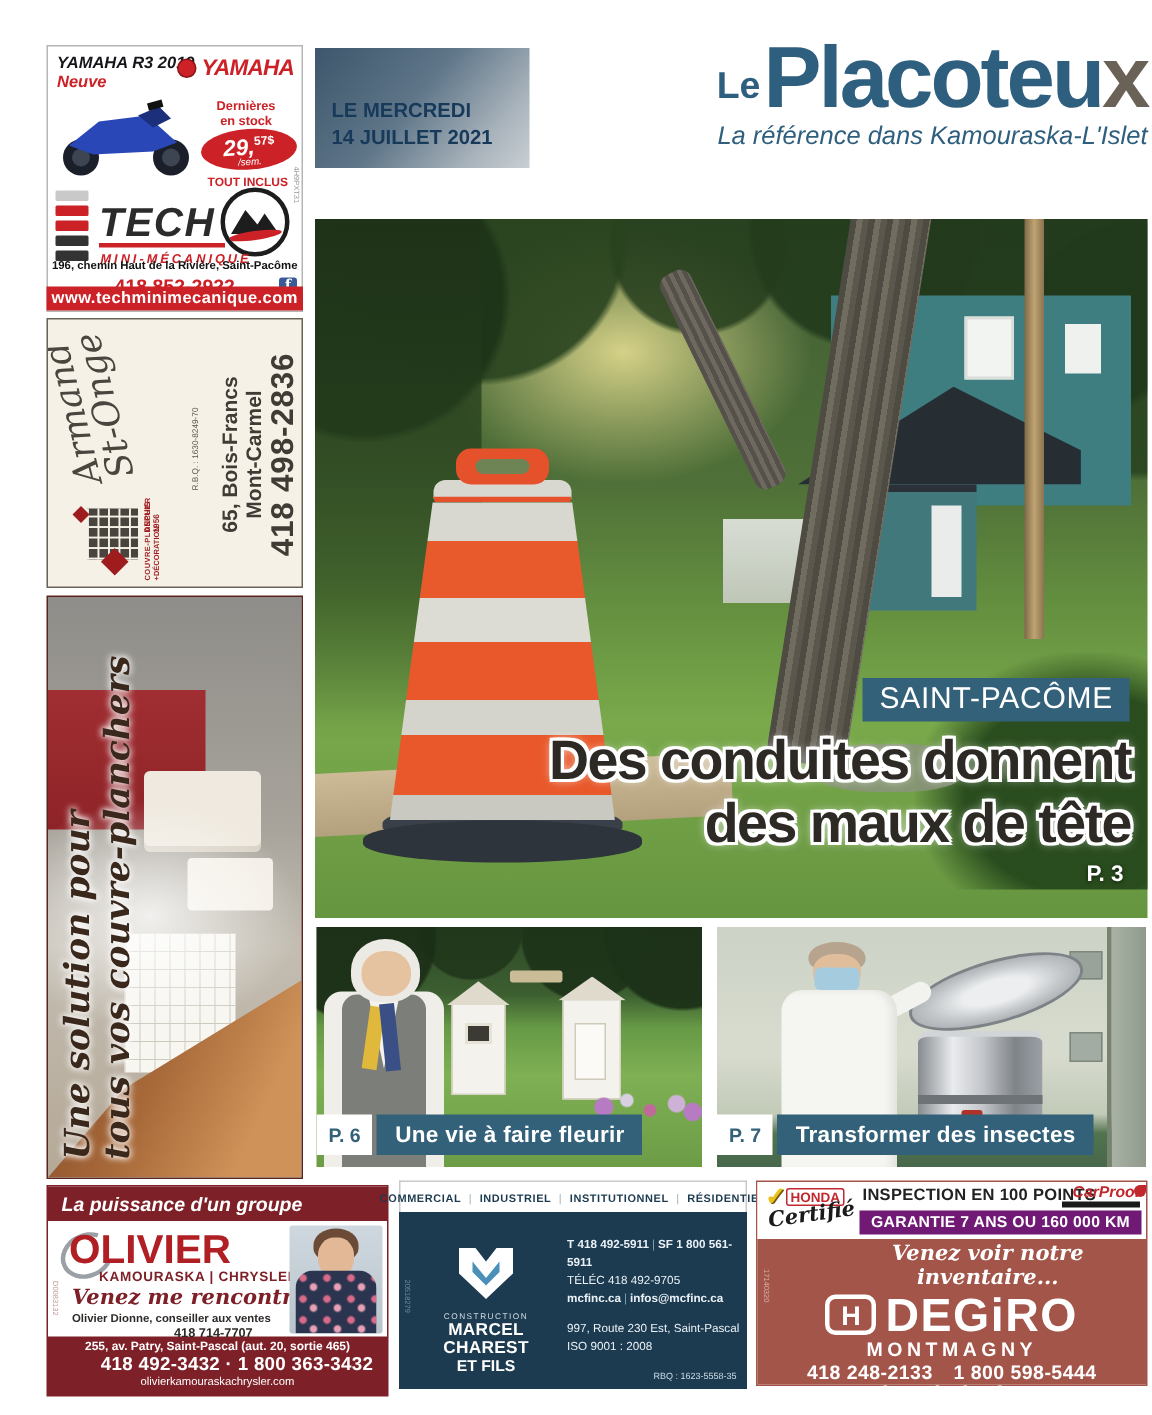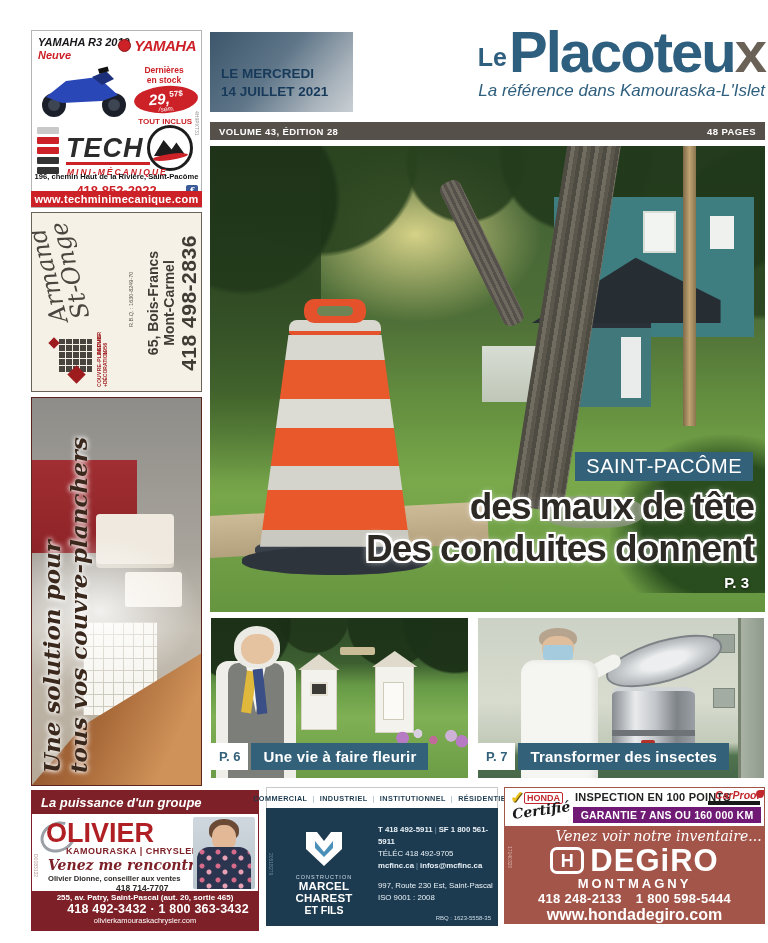--- a/index.html
+++ b/index.html
@@ -218,21 +218,21 @@
   .dg-cert { position:absolute; left:3px; top:1px; width:64px; height:36px; }
   .dg-check { position:absolute; left:2px; top:-2px; font-size:17px; font-weight:900; color:#edc11c; text-shadow:1px 1px 0 #6b5a10; }
   .dg-honda { position:absolute; left:16px; top:3px; font-size:9px; font-weight:900; color:#c1272d; border:1px solid #c1272d; padding:0 2px; border-radius:2px; }
   .dg-certword { position:absolute; left:4px; top:13px; font-family:"DejaVu Serif", serif; font-style:italic; font-weight:bold; font-size:14px; color:#1a1a1a; transform:rotate(-8deg); }
   .dg-insp { position:absolute; left:70px; top:3px; font-size:11px; font-weight:900; color:#222; letter-spacing:0.2px; }
   .dg-carproof { position:absolute; right:4px; top:1px; font-size:10.5px; font-weight:900; font-style:italic; color:#c1272d; }
   .dg-cpbar { position:absolute; right:4px; top:13px; width:52px; height:4px; background:#1a1a1a; }
   .dg-cpleaf { position:absolute; right:0px; top:2px; width:8px; height:8px; background:#c1272d; border-radius:50% 0 50% 50%; }
   .dg-warranty { position:absolute; left:68px; top:19px; right:3px; background:#701a75; color:#fff; font-weight:900; font-size:10.5px; text-align:center; padding:2px 0; letter-spacing:0.2px; }
   .dg-body { position:relative; height:97px; background:#a3554a; text-align:center; color:#fff; padding-top:2px; }
-  .dg-script { font-family:"DejaVu Serif", serif; font-style:italic; font-weight:normal; font-size:14px;padding-left:48px; }
+  .dg-script { font-family:"DejaVu Serif", serif; font-style:italic; font-weight:bold; font-size:14px;padding-left:48px; }
   .dg-row { display:flex; justify-content:center; align-items:center; gap:6px; margin-top:1px; }
   .dg-h { width:34px; height:27px; border:3px solid #fff; border-radius:7px; color:#fff; font-weight:900; font-size:18px; line-height:22px; }
   .dg-name { font-weight:900; font-size:31px; letter-spacing:1px; line-height:1; }
   .dg-city { font-size:13px; font-weight:bold; letter-spacing:3px; margin-top:0px; }
   .dg-phones { font-size:13px; font-weight:bold; letter-spacing:0.3px; }
   .dg-phones span { margin:0 5px; }
   .dg-web { font-size:16px; font-weight:bold; }
   .dg-code { position:absolute; left:2px; top:20px; writing-mode:vertical-rl; font-size:5px; color:#d8b0a8; }
 </style>
 </head>
@@ -329,24 +329,20 @@
       <div>14 JUILLET 2021</div>
     </div>
   </div>
   <div class="abs mast">
     <div class="mast-row">
       <span class="logo-le">Le</span>
       <span class="logo-main">Placoteu</span>
       <span class="logo-x">x</span>
     </div>
     <div class="tagline">La référence dans Kamouraska-L'Islet</div>
-  </div>
-  <div class="abs volbar">
-    <span>VOLUME 43, ÉDITION 28</span>
-    <span>48 PAGES</span>
   </div>
 
   <div class="abs photo-main">
     <div class="pm-glow"></div>
     <div class="pm-foliage"></div>
     <div class="pm-lefttrees"></div>
     <div class="pm-house"></div>
     <div class="pm-roof"></div>
     <div class="pm-win1"></div>
     <div class="pm-win2"></div>
@@ -363,22 +359,22 @@
       <div class="b-handle">
           <div class="b-hole"></div>
         </div>
       <div class="b-cap"></div>
       <div class="b-body"></div>
       <div class="b-base1"></div>
       <div class="b-base2"></div>
     </div>
     <div class="kicker">SAINT-PACÔME</div>
     <div class="headline">
+      <div>Des conduites donnent</div>
       <div>des maux de tête</div>
-      <div>Des conduites donnent</div>
     </div>
     <div class="pageref">P. 3</div>
   </div>
 
   <div class="abs teaser teaser1">
     <div class="t1-trees"></div>
     <div class="t1-sign"></div>
     <div class="t1-shed t1-sheda"></div>
     <div class="t1-shed t1-shedb"></div>
     <div class="t1-winda"></div>

